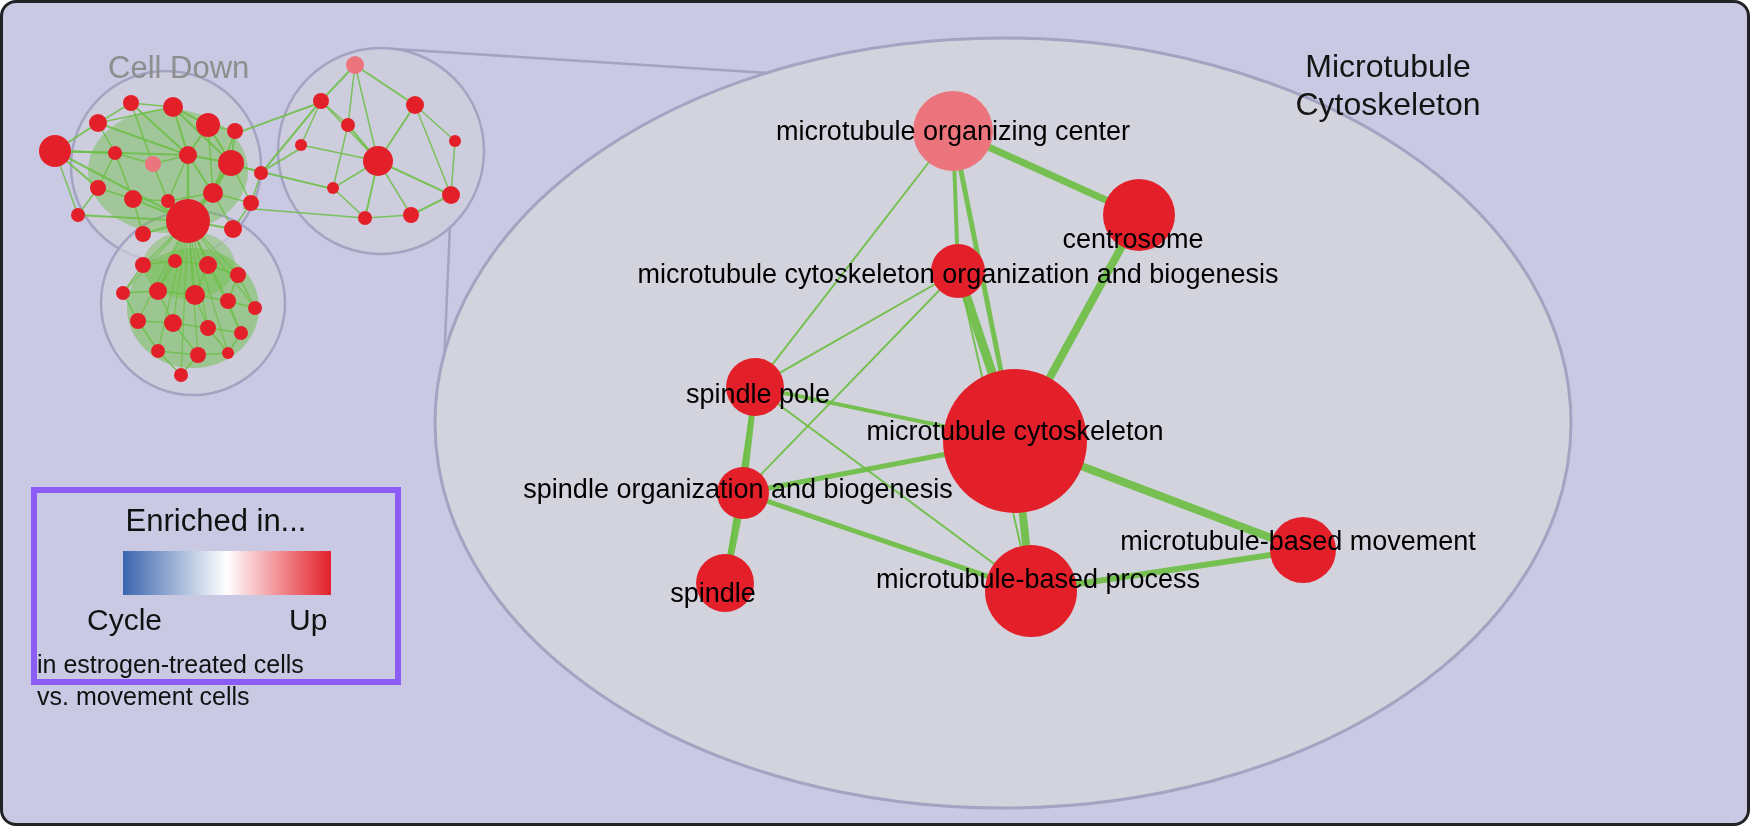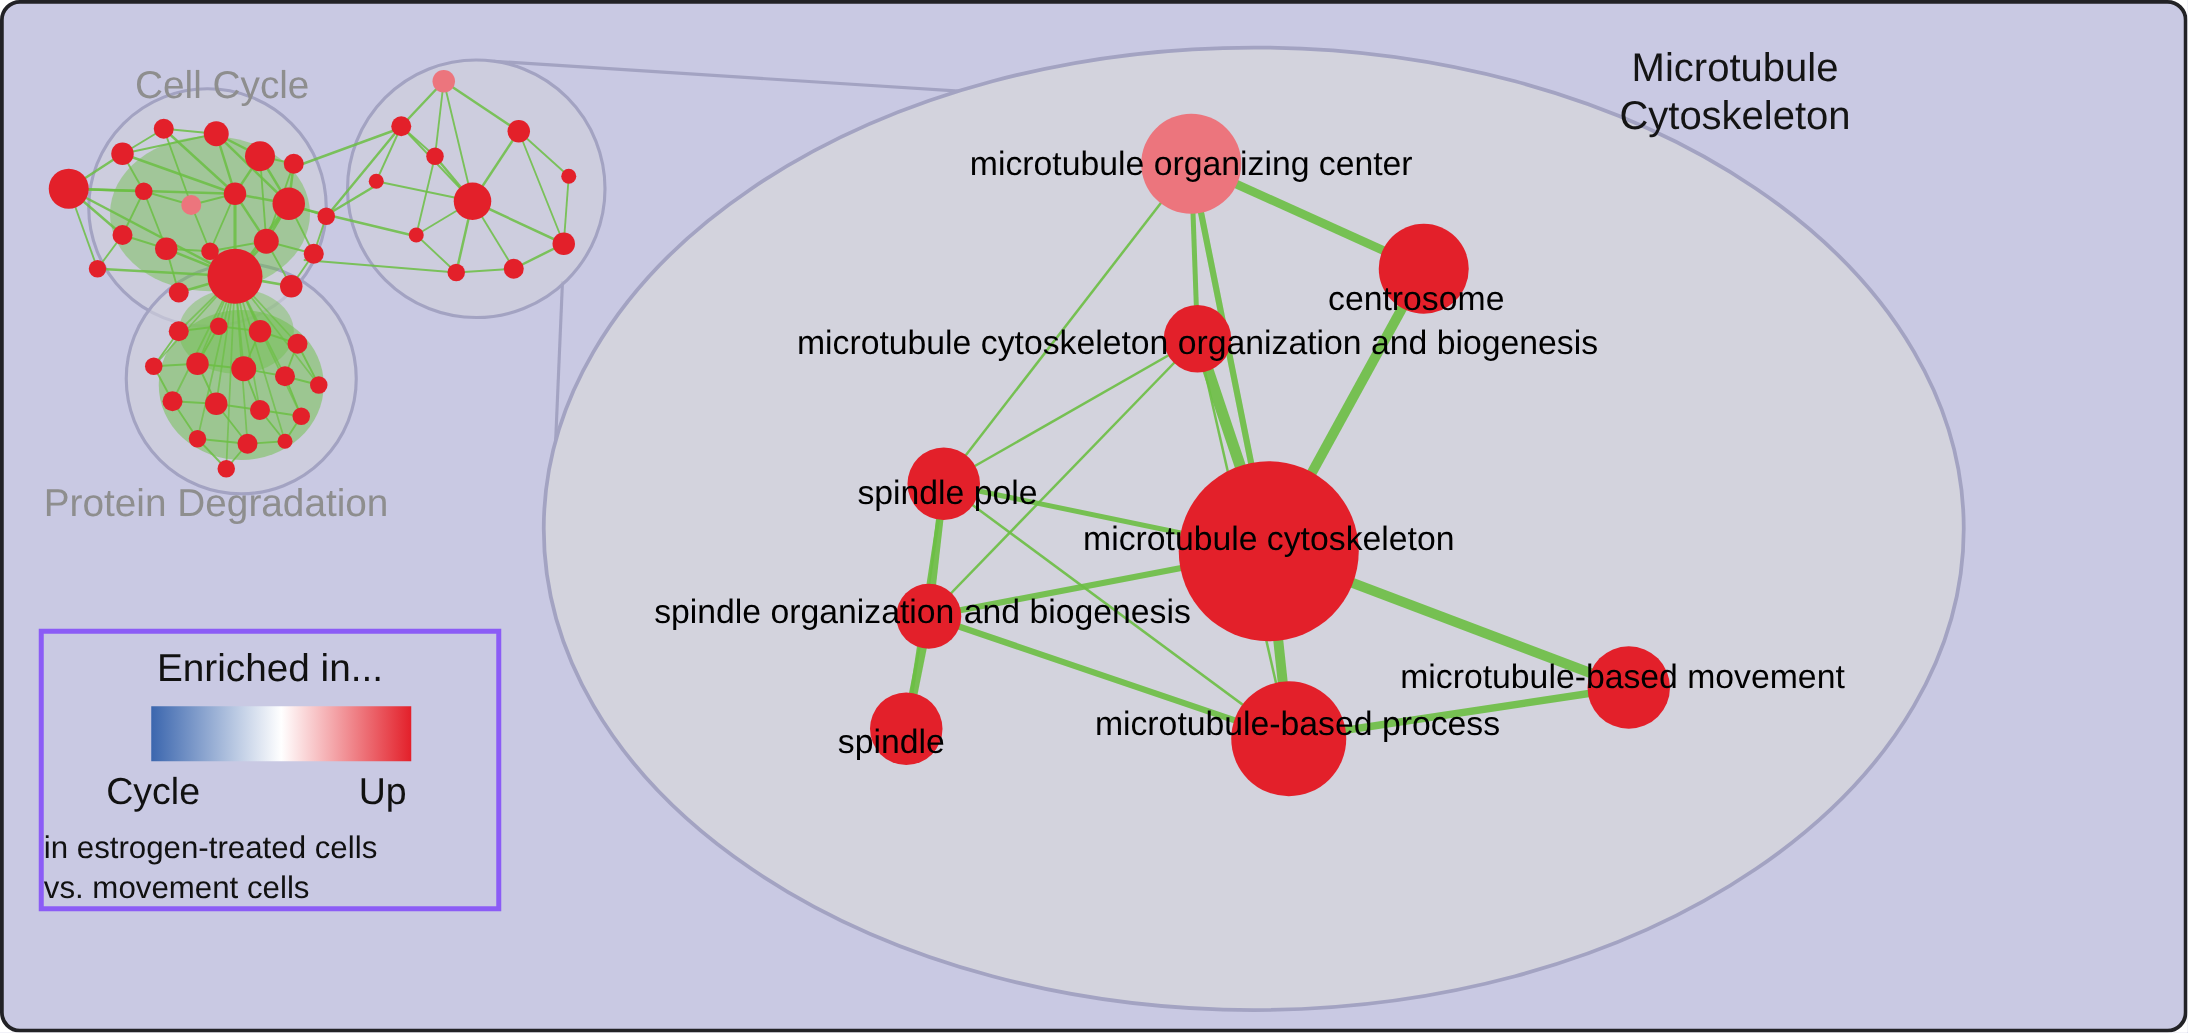--- a/index.html
+++ b/index.html
@@ -13,22 +13,22 @@
     overflow:hidden;
     font-family:"Liberation Sans", sans-serif;
   }
   #net{position:absolute;left:0;top:0;}
   svg text{font-family:"Liberation Sans", sans-serif;}
   .lbl{position:absolute;white-space:nowrap;}
   .gray{color:#8e8e8e;font-size:31px;line-height:38px;}
   .black{color:#141414;font-size:32px;line-height:38px;}
   .center{text-align:center;}
   .legend{
-    position:absolute;left:28px;top:500px;width:370px;height:226px;
-    box-sizing:border-box;border:4px solid #8b5cf6;
+    position:absolute;left:28px;top:484px;width:370px;height:198px;
+    box-sizing:border-box;border:6px solid #8b5cf6;
   }
   .legend-title{position:absolute;top:10px;width:100%;text-align:center;font-size:31px;color:#111;}
   .legend-bar{position:absolute;left:86px;top:58px;width:208px;height:44px;}
   .legend-down{position:absolute;left:50px;top:110px;font-size:30px;color:#111;}
   .legend-up{position:absolute;left:252px;top:110px;font-size:30px;color:#111;}
   .legend-caption{position:absolute;top:155px;width:100%;text-align:left;font-size:25px;line-height:32px;color:#111;}
 </style>
 </head>
 <body>
 
@@ -244,27 +244,26 @@
       <text x="1130" y="238" text-anchor="middle" dominant-baseline="middle" font-size="27" fill="#000000">centrosome</text>
       <text x="955" y="273" text-anchor="middle" dominant-baseline="middle" font-size="27" fill="#000000">microtubule cytoskeleton organization and biogenesis</text>
       <text x="755" y="393" text-anchor="middle" dominant-baseline="middle" font-size="27" fill="#000000">spindle pole</text>
       <text x="1012" y="430" text-anchor="middle" dominant-baseline="middle" font-size="27" fill="#000000">microtubule cytoskeleton</text>
       <text x="735" y="488" text-anchor="middle" dominant-baseline="middle" font-size="27" fill="#000000">spindle organization and biogenesis</text>
       <text x="1295" y="540" text-anchor="middle" dominant-baseline="middle" font-size="27" fill="#000000">microtubule-based movement</text>
       <text x="1035" y="578" text-anchor="middle" dominant-baseline="middle" font-size="27" fill="#000000">microtubule-based process</text>
       <text x="710" y="592" text-anchor="middle" dominant-baseline="middle" font-size="27" fill="#000000">spindle</text>
     </svg>
 
-  <div class="lbl gray" style="left:105px;top:46px">Cell Cycle</div>
+  <div class="lbl gray" style="left:105px;top:46px">Cell Down</div>
 
   <div class="lbl gray" style="left:32px;top:381px">
-    <div>Protein Degradation</div>
   </div>
 
-  <div class="lbl black center" style="left:1275px;top:32px;width:220px">
+  <div class="lbl black center" style="left:1275px;top:44px;width:220px">
     <div>Microtubule</div>
     <div>Cytoskeleton</div>
   </div>
 
   <div class="legend">
     <div class="legend-title">Enriched in...</div>
     <div class="legend-bar" style="background: linear-gradient(90deg, rgb(59, 102, 174) 0%, rgb(255, 255, 255) 50%, rgb(227, 32, 42) 100%);"></div>
     <div class="legend-down">Cycle</div>
     <div class="legend-up">Up</div>
     <div class="legend-caption">

